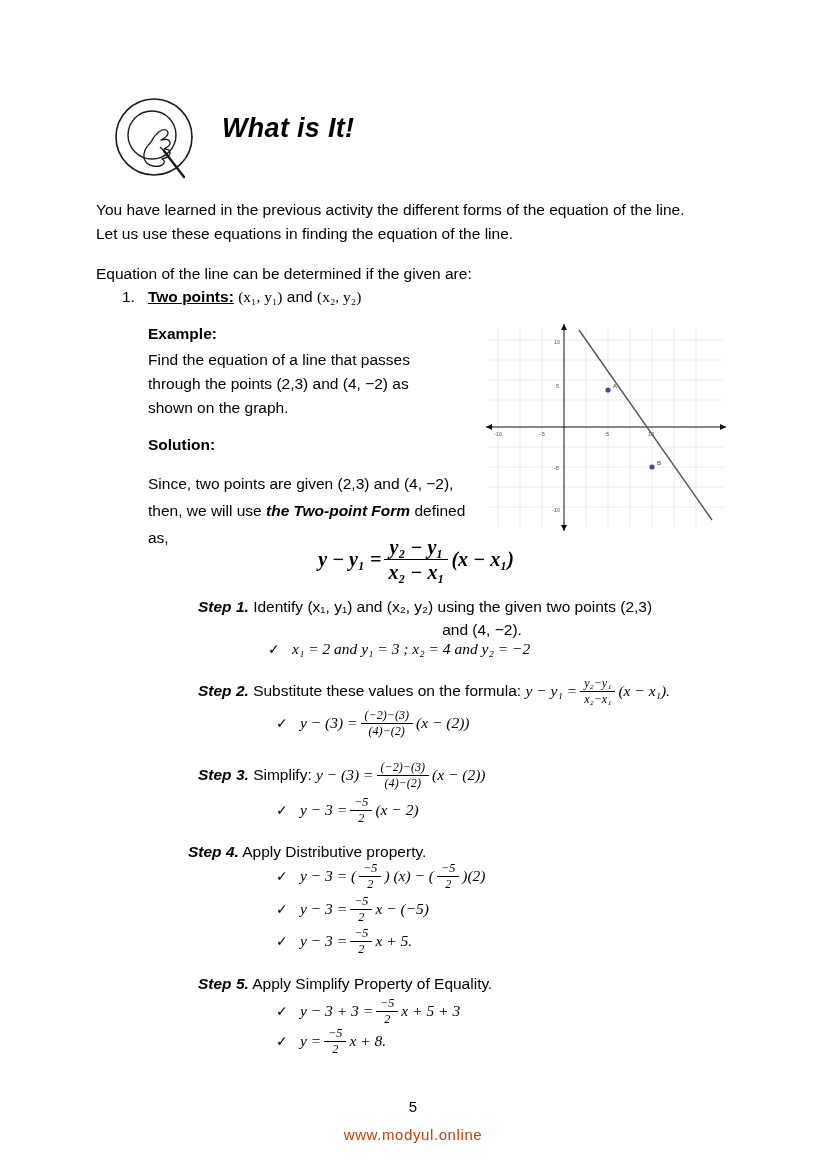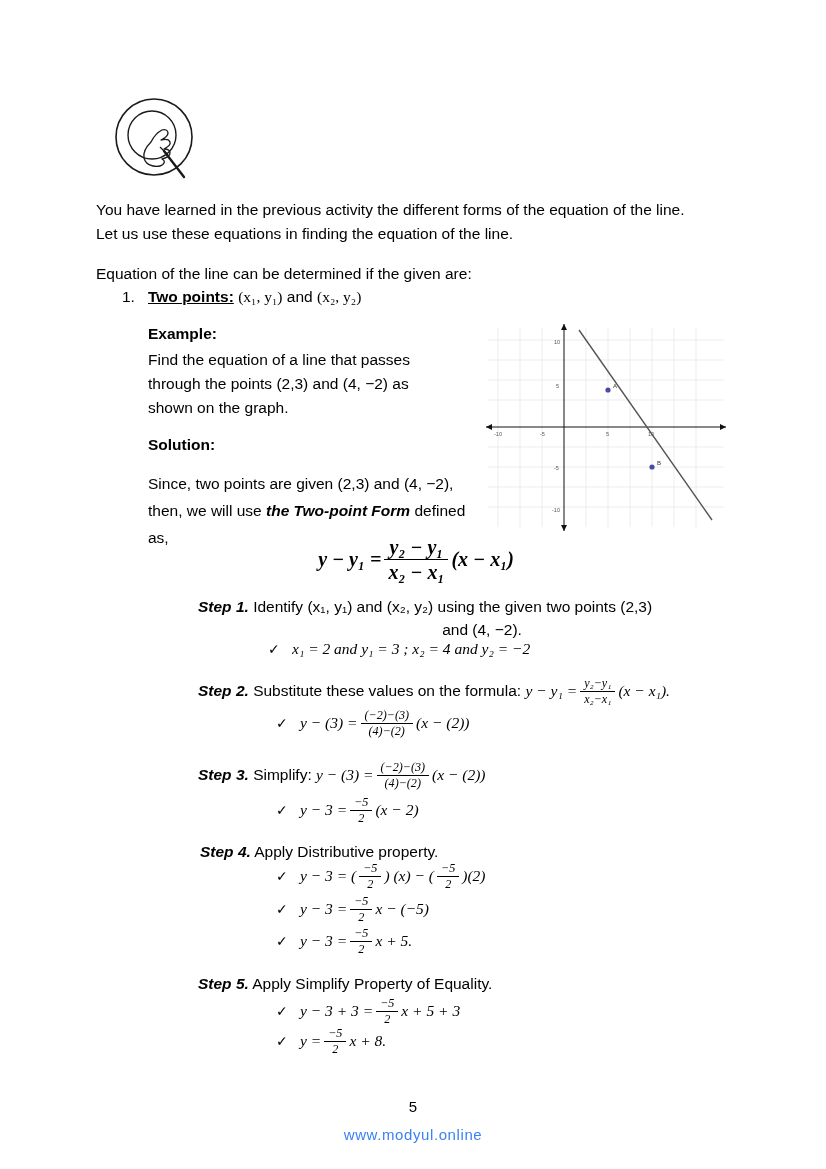--- a/index.html
+++ b/index.html
@@ -147,42 +147,42 @@
     font-family: "DejaVu Sans", sans-serif;
     font-size: 14px;
   }
   #step1 { left: 198px; top: 595px; width: 520px; }
   #step1b { left: 252px; top: 618px; width: 460px; text-align: center; }
   #step1chk { left: 268px; top: 640px; width: 440px; }
   #step2 { left: 198px; top: 678px; width: 540px; }
   #step2chk { left: 276px; top: 710px; width: 440px; }
   #step3 { left: 198px; top: 762px; width: 520px; }
   #step3chk { left: 276px; top: 797px; width: 440px; }
-  #step4 { left: 200px; top: 840px; width: 520px; }
+  #step4 { left: 188px; top: 840px; width: 520px; }
   #step4chk1 { left: 276px; top: 863px; width: 440px; }
   #step4chk2 { left: 276px; top: 896px; width: 440px; }
   #step4chk3 { left: 276px; top: 928px; width: 440px; }
   #step5 { left: 198px; top: 972px; width: 520px; }
   #step5chk1 { left: 276px; top: 998px; width: 440px; }
   #step5chk2 { left: 276px; top: 1028px; width: 440px; }
   
   #page-number {
     position: absolute;
     left: 0; top: 1098px;
     width: 826px;
     text-align: center;
     font-size: 15px;
   }
   #watermark {
     position: absolute;
     left: 0; top: 1126px;
     width: 826px;
     text-align: center;
     font-size: 15px;
-    color: #3b82f6;
+    color: #c2410c;
     letter-spacing: 0.6px;
   }
 </style>
 </head>
 <body>
 
 <div class="page">
 
   <div class="header">
     <div class="magnifier">
@@ -191,20 +191,21 @@
         <circle cx="42" cy="40" r="24" fill="none" stroke="#1a1a1a" stroke-width="1.4"></circle>
         <path d="M54 56 L74 82" stroke="#1a1a1a" stroke-width="2.4" fill="none" stroke-linecap="round"></path>
         <path d="M50 52 L58 60" stroke="#1a1a1a" stroke-width="1.2" fill="none"></path>
         <path d="M41 47 c3 -6 7 -10 11 -12 c3 -1 6 0 6 3 c0 3 -3 5 -7 7
                  c4 -1 8 -1 9 2 c1 3 -2 5 -6 7
                  c3 0 6 1 6 4 c0 3 -4 5 -8 6
                  c2 1 3 2 2 4 c-1 3 -6 4 -11 3
                  c-5 -1 -8 -4 -9 -8 c-1 -5 2 -11 7 -16 z" fill="none" stroke="#1a1a1a" stroke-width="1.3" stroke-linejoin="round"></path>
       </svg>
     </div>
+    <div class="header-title">What is It!</div>
   </div>
 
   <div class="para" id="p-eq-det">Equation of the line can be determined if the given are:</div>
   <div class="para" id="p-intro">You have learned in the previous activity the different forms of the equation of the line. Let us use these equations in finding the equation of the line.</div>
 
   <div id="item1">
     <span class="num">1.</span><span class="b">Two points:</span>
     <span class="serif">(x₁, y₁)</span>
     <span>and</span>
     <span class="serif">(x₂, y₂)</span>

